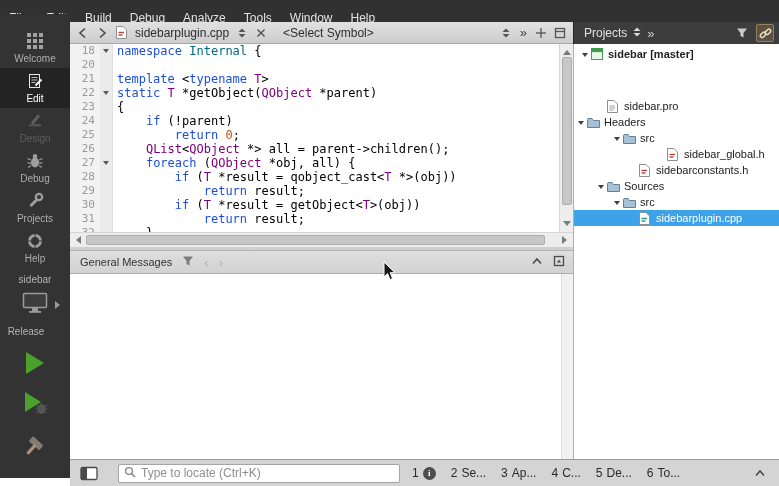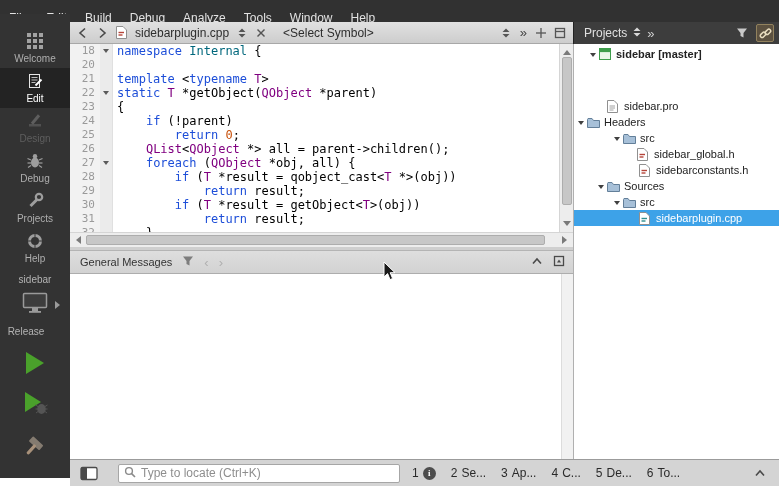--- a/index.html
+++ b/index.html
@@ -402,21 +402,21 @@
   <span class="nh-btn pressed">
     <svg width="13" height="13" viewBox="0 0 13 13">
         <g fill="none" stroke="#e8ddbf" stroke-width="1.5">
           <rect x="1" y="6" width="6" height="3.6" rx="1.8" transform="rotate(-45 4 7.8)"></rect>
           <rect x="6" y="3" width="6" height="3.6" rx="1.8" transform="rotate(-45 9 4.8)"></rect>
         </g>
       </svg>
   </span>
 </div>
 <div class="abs navtree">
-    <div class="tree-row" style="padding-left: 12px;">
+    <div class="tree-row" style="padding-left: 4px;">
       <span class="tree-arrow exp"></span>
       <span class="tree-icon">
         <svg width="12" height="12" viewBox="0 0 12 12">
           <rect x="0.5" y="0.5" width="11" height="11" fill="#eaf6ea" stroke="#3f9d4c"></rect>
           <rect x="0.5" y="0.5" width="11" height="3.6" fill="#3f9d4c"></rect>
         </svg>
       </span>
       <span class="tree-label bold">sidebar [master]</span>
     </div>
     <div class="tree-row" style="padding-left: 20px; margin-top: 36px;">
@@ -442,21 +442,21 @@
     </div>
     <div class="tree-row" style="padding-left: 36px;">
       <span class="tree-arrow exp"></span>
       <span class="tree-icon">
         <svg width="13" height="11" viewBox="0 0 13 11">
           <path d="M0.5 2.5 V10.5 H12.5 V3.5 H6.5 L5 1.5 H1 Z" fill="#a7c0d8" stroke="#637f99"></path>
         </svg>
       </span>
       <span class="tree-label">src</span>
     </div>
-    <div class="tree-row" style="padding-left: 50px;">
+    <div class="tree-row" style="padding-left: 80px;">
       <span class="tree-arrow"></span>
       <span class="tree-icon">
         <svg width="11" height="13" viewBox="0 0 11 13">
           <path d="M0.5 0.5 H7 L10.5 4 V12.5 H0.5 Z" fill="#fff" stroke="#909090"></path>
           <line x1="2.5" y1="6.5" x2="8" y2="6.5" stroke="#b5453a" stroke-width="1.4"></line>
           <line x1="2.5" y1="9" x2="6.5" y2="9" stroke="#b5453a" stroke-width="1.4"></line>
         </svg>
       </span>
       <span class="tree-label">sidebar_global.h</span>
     </div>

